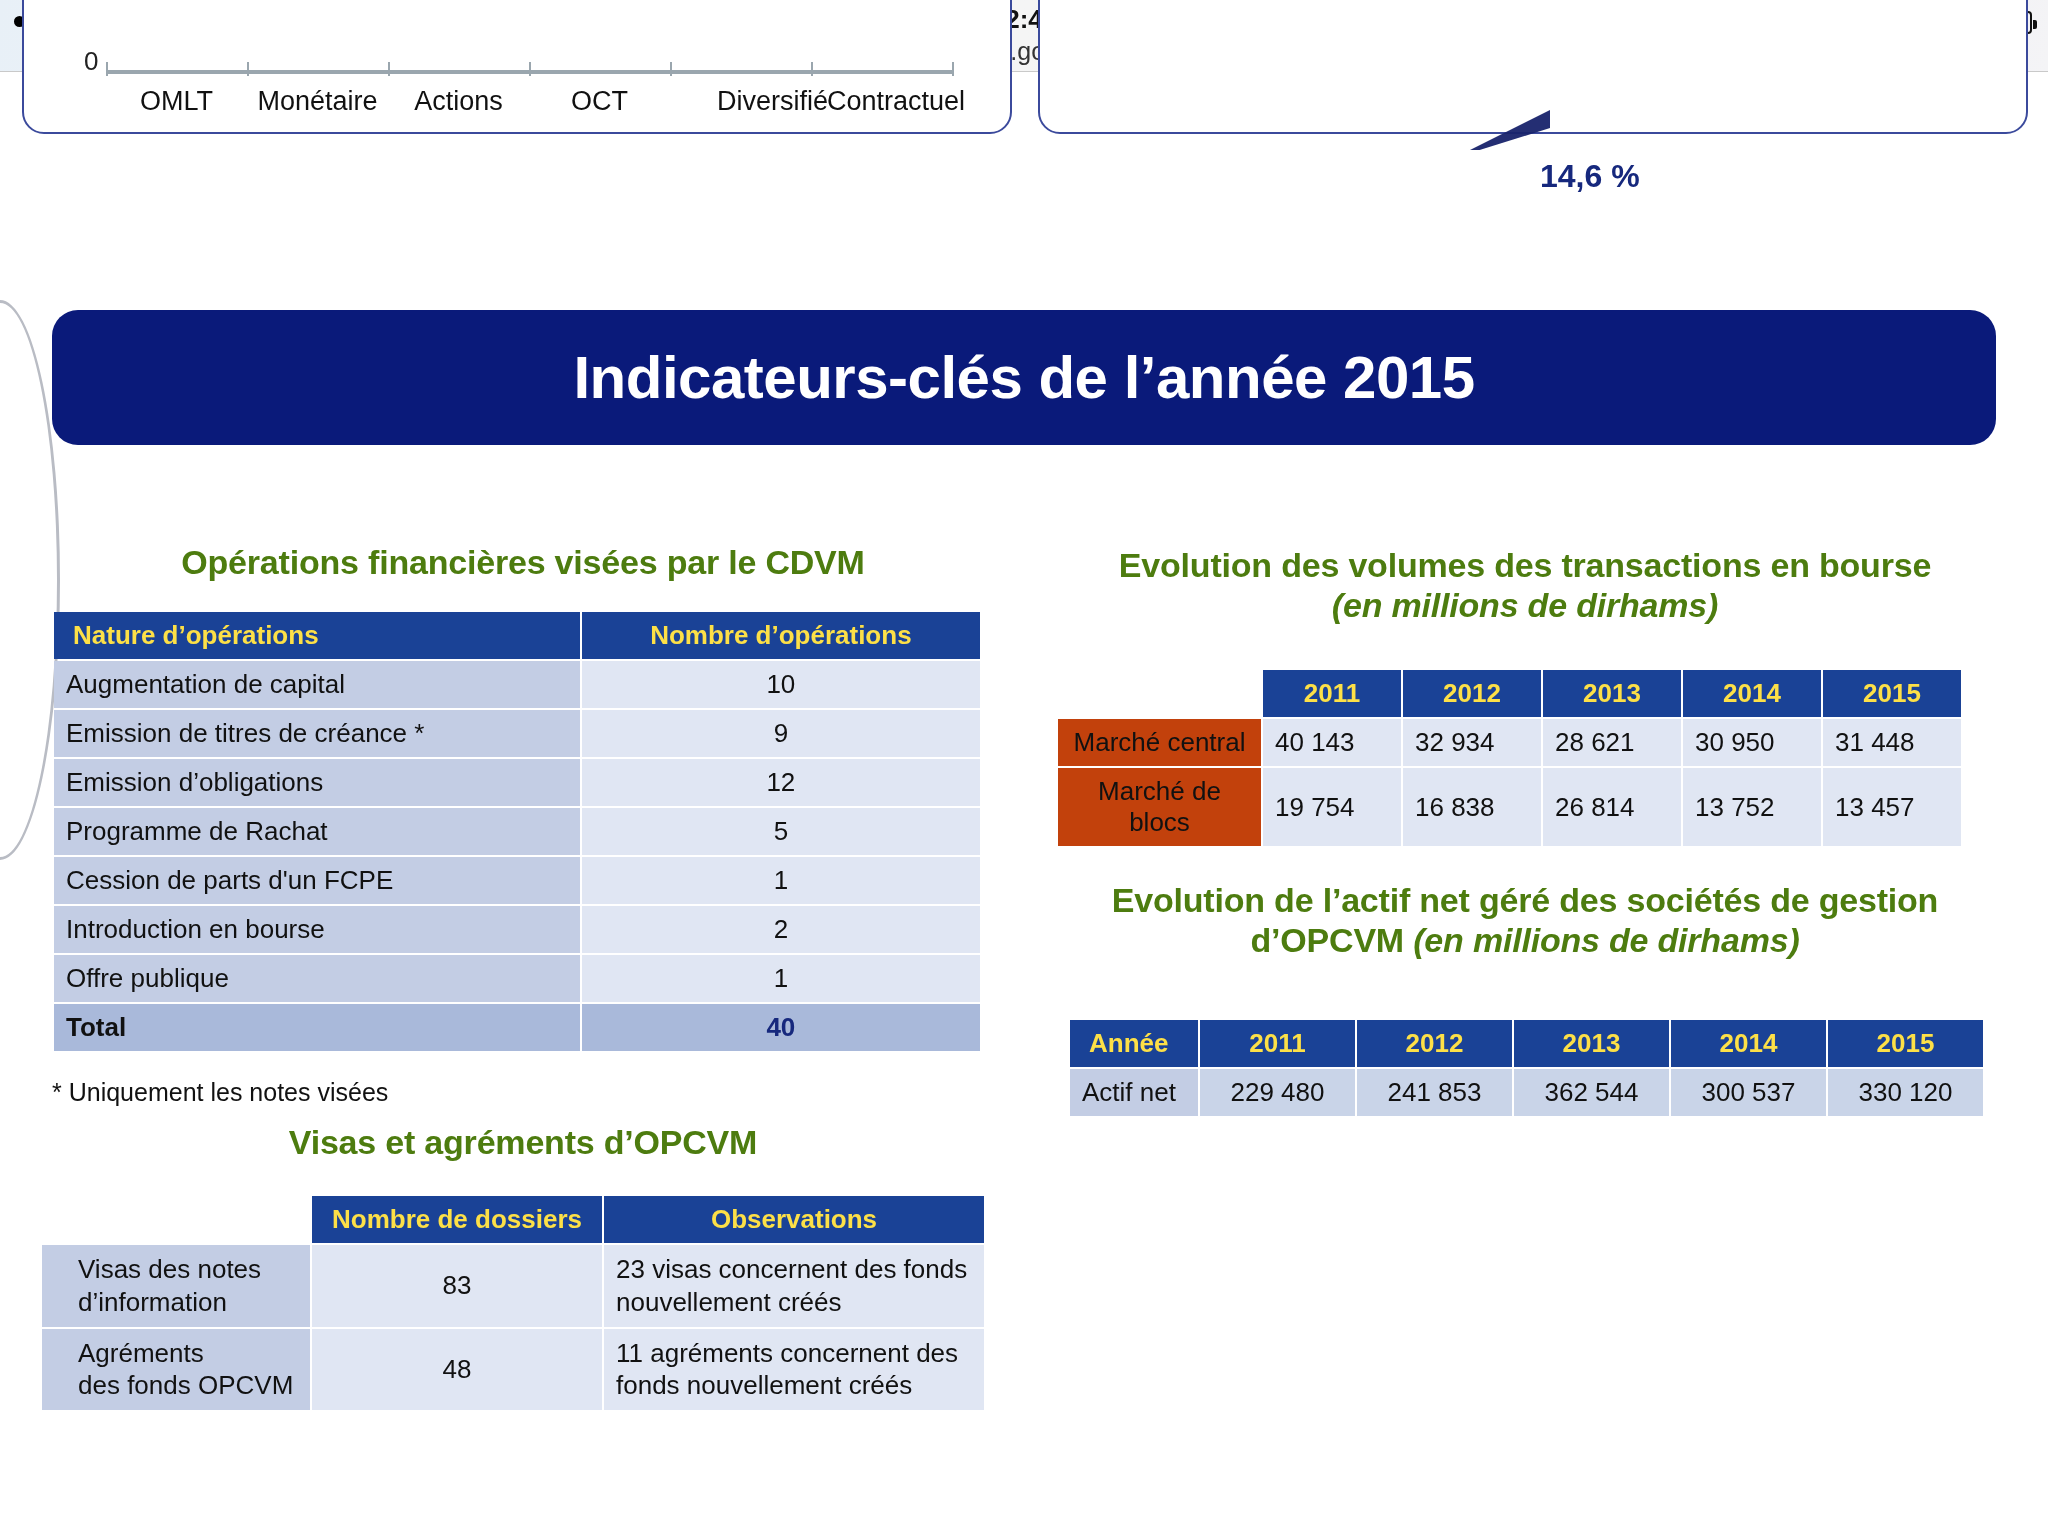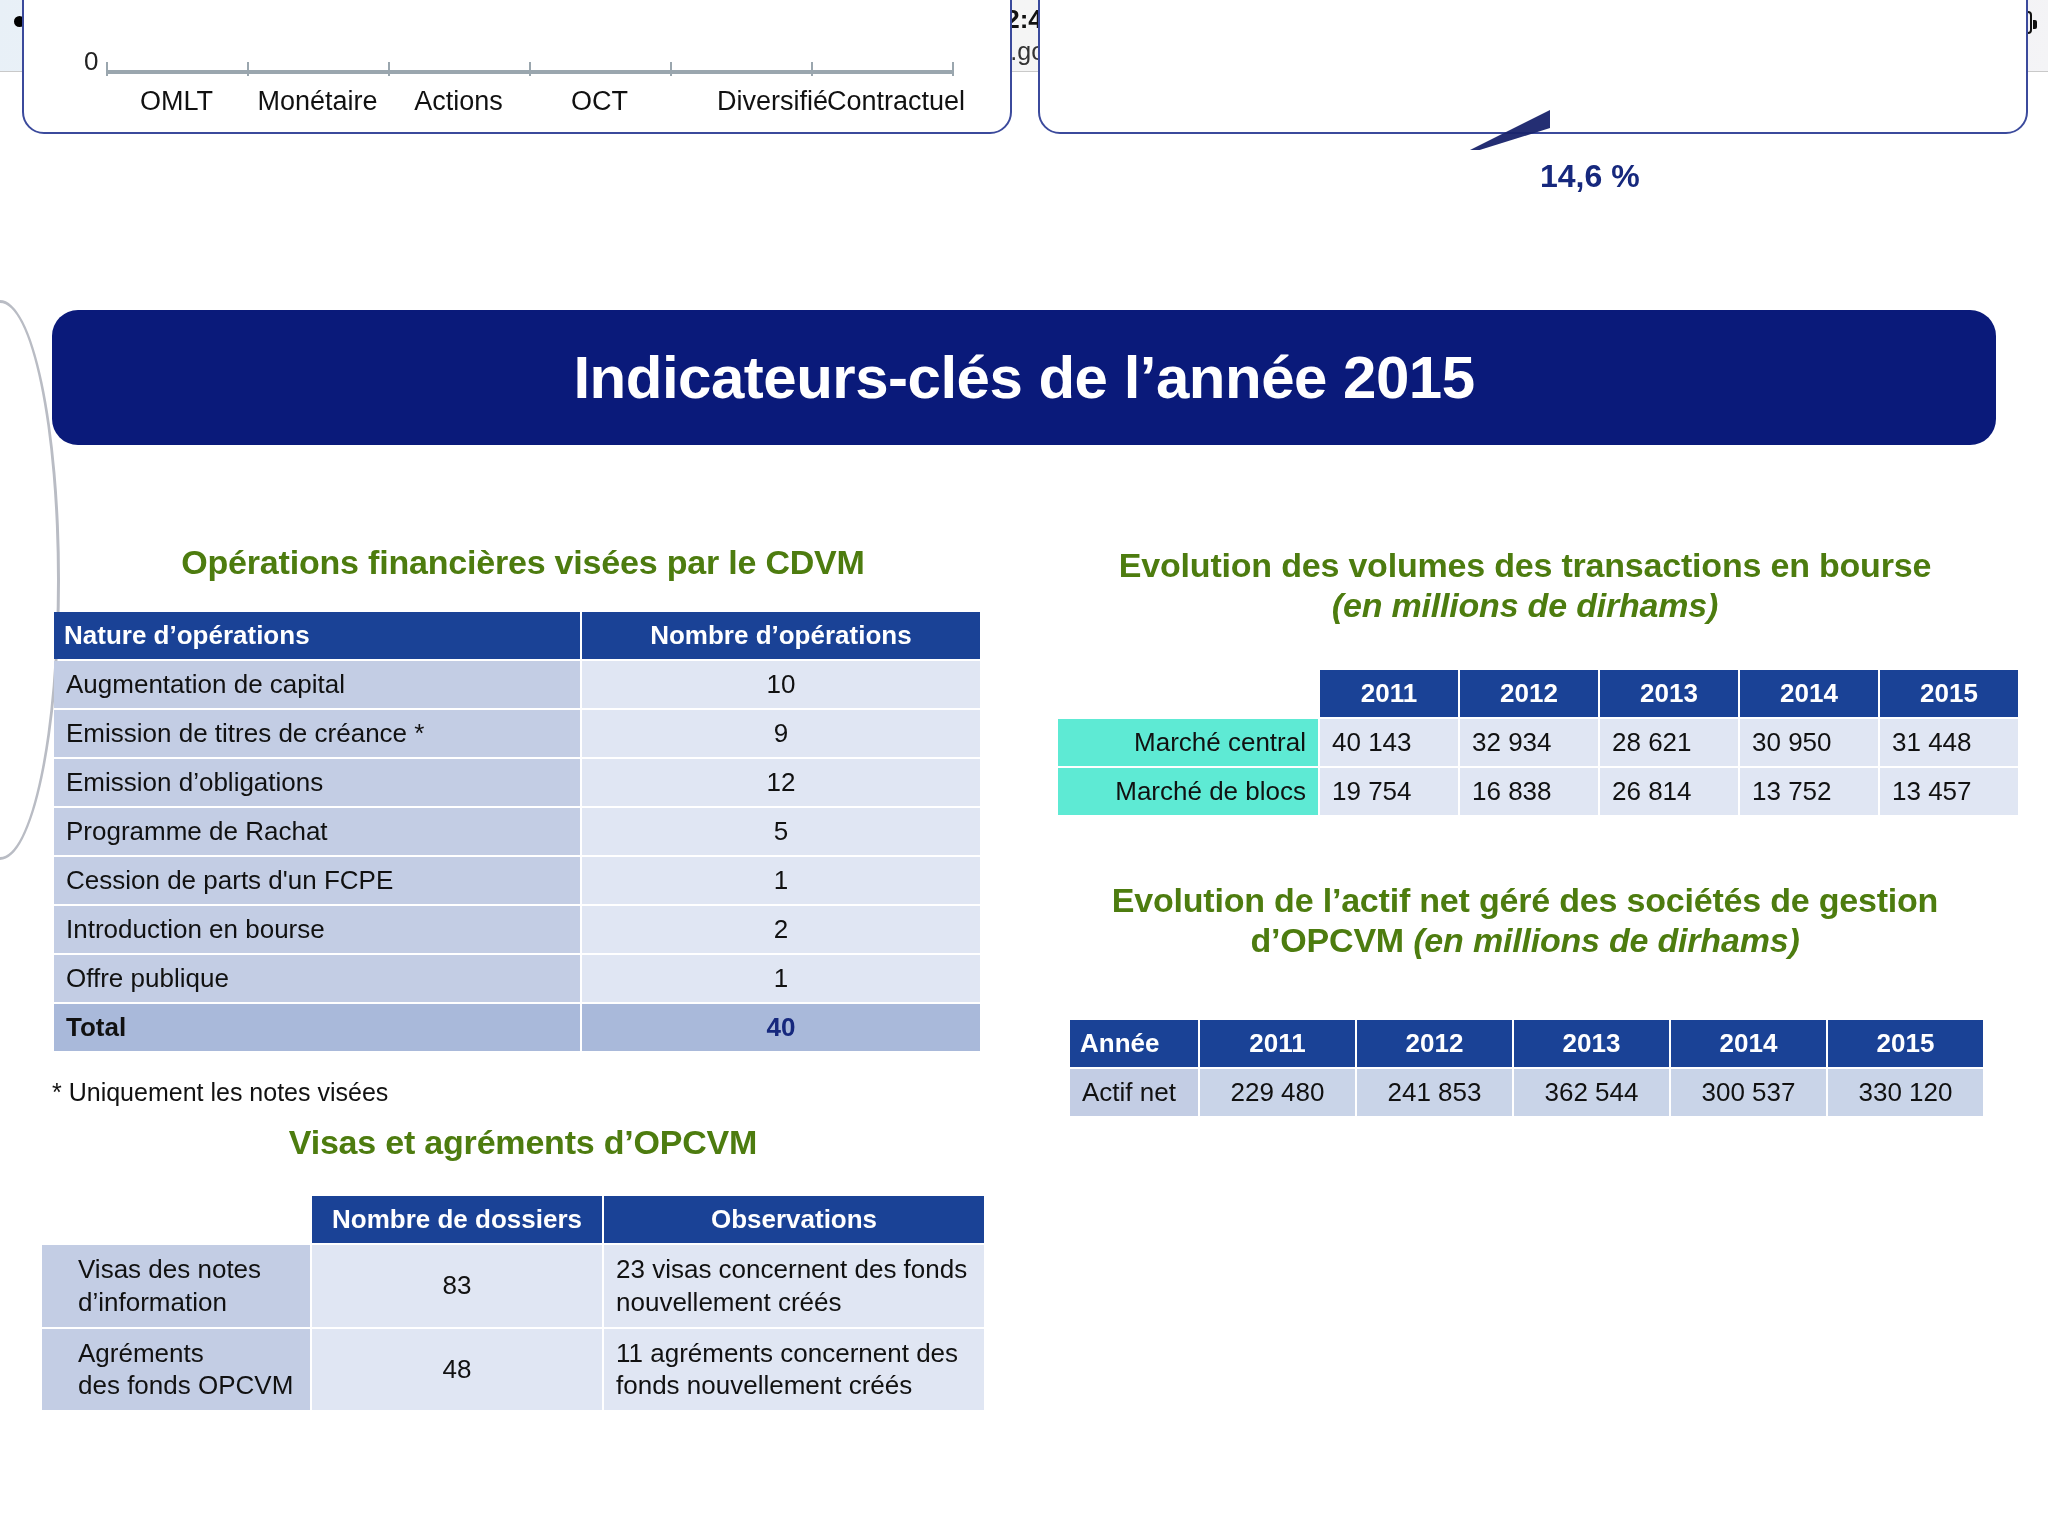--- a/index.html
+++ b/index.html
@@ -69,22 +69,22 @@
   .sec-title {
     position:absolute; color:#4d7c0f; font-weight:bold; text-align:center;
     line-height:1.18; letter-spacing:-0.2px;
   }
   .sec-title em { font-style:italic; font-weight:bold; }
 
   
   table { border-collapse:separate; border-spacing:2px; }
   th, td { font-size:26px; color:#111; }
   th {
-    background:#1a4296; color:#ffffff; font-weight:bold; text-align:center;
-    padding:8px 10px; white-space:nowrap;
+    background:#1a4296; color:#fde047; font-weight:bold; text-align:center;
+    padding:8px 19px; white-space:nowrap;
   }
   td { padding:8px 12px; }
   .lbl  { background:#c3cde4; text-align:left; }
   .val  { background:#e0e6f3; text-align:center; }
   .tot-lbl { background:#a9b9da; font-weight:bold;margin-left:45px; }
   .tot-val { background:#a9b9da; font-weight:bold; color:#16287d; text-align:center; }
   .blank-head { background:transparent; }
 
   
   #t1-title { left:48px;  top:542px;  width:950px; font-size:34px; }
@@ -96,21 +96,21 @@
   #footnote { position:absolute; left:52px; top:1078px; font-size:25px; color:#111; }
 
   #t2-title { left:48px; top:1122px; width:950px; font-size:34px; }
   #tbl2-wrap { position:absolute; left:40px; top:1194px; }
   #tbl2 td.lbl2 { background:#c3cde4; text-align:left; width:268px; line-height:1.26;padding-left:36px; }
   #tbl2 td.num  { background:#e0e6f3; text-align:center; width:290px; }
   #tbl2 td.obs  { background:#e0e6f3; text-align:left; width:380px; line-height:1.26; }
 
   #t3-title { left:1050px; top:545px; width:950px; font-size:34px; }
   #tbl3-wrap { position:absolute; left:1056px; top:668px; }
-  #tbl3 td.lbl3 { background:#5eead4; text-align:right; width:260px; }
+  #tbl3 td.lbl3 { background:#c2410c; text-align:center; width:203px; }
   #tbl3 td.v3   { background:#e0e6f3; text-align:left; width:138px; }
   #tbl3 th.y    { width:138px; }
 
   #t4-title { left:1050px; top:880px; width:950px; font-size:34px; }
   #tbl4-wrap { position:absolute; left:1068px; top:1018px; }
   #tbl4 td.lbl4 { background:#c3cde4; text-align:left; width:128px; }
   #tbl4 td.v4   { background:#c9d4e8; text-align:center; width:155px; }
   #tbl4 th.y4   { width:155px; }
   #tbl4 th.a4   { width:128px; text-align:left; }
 </style>

